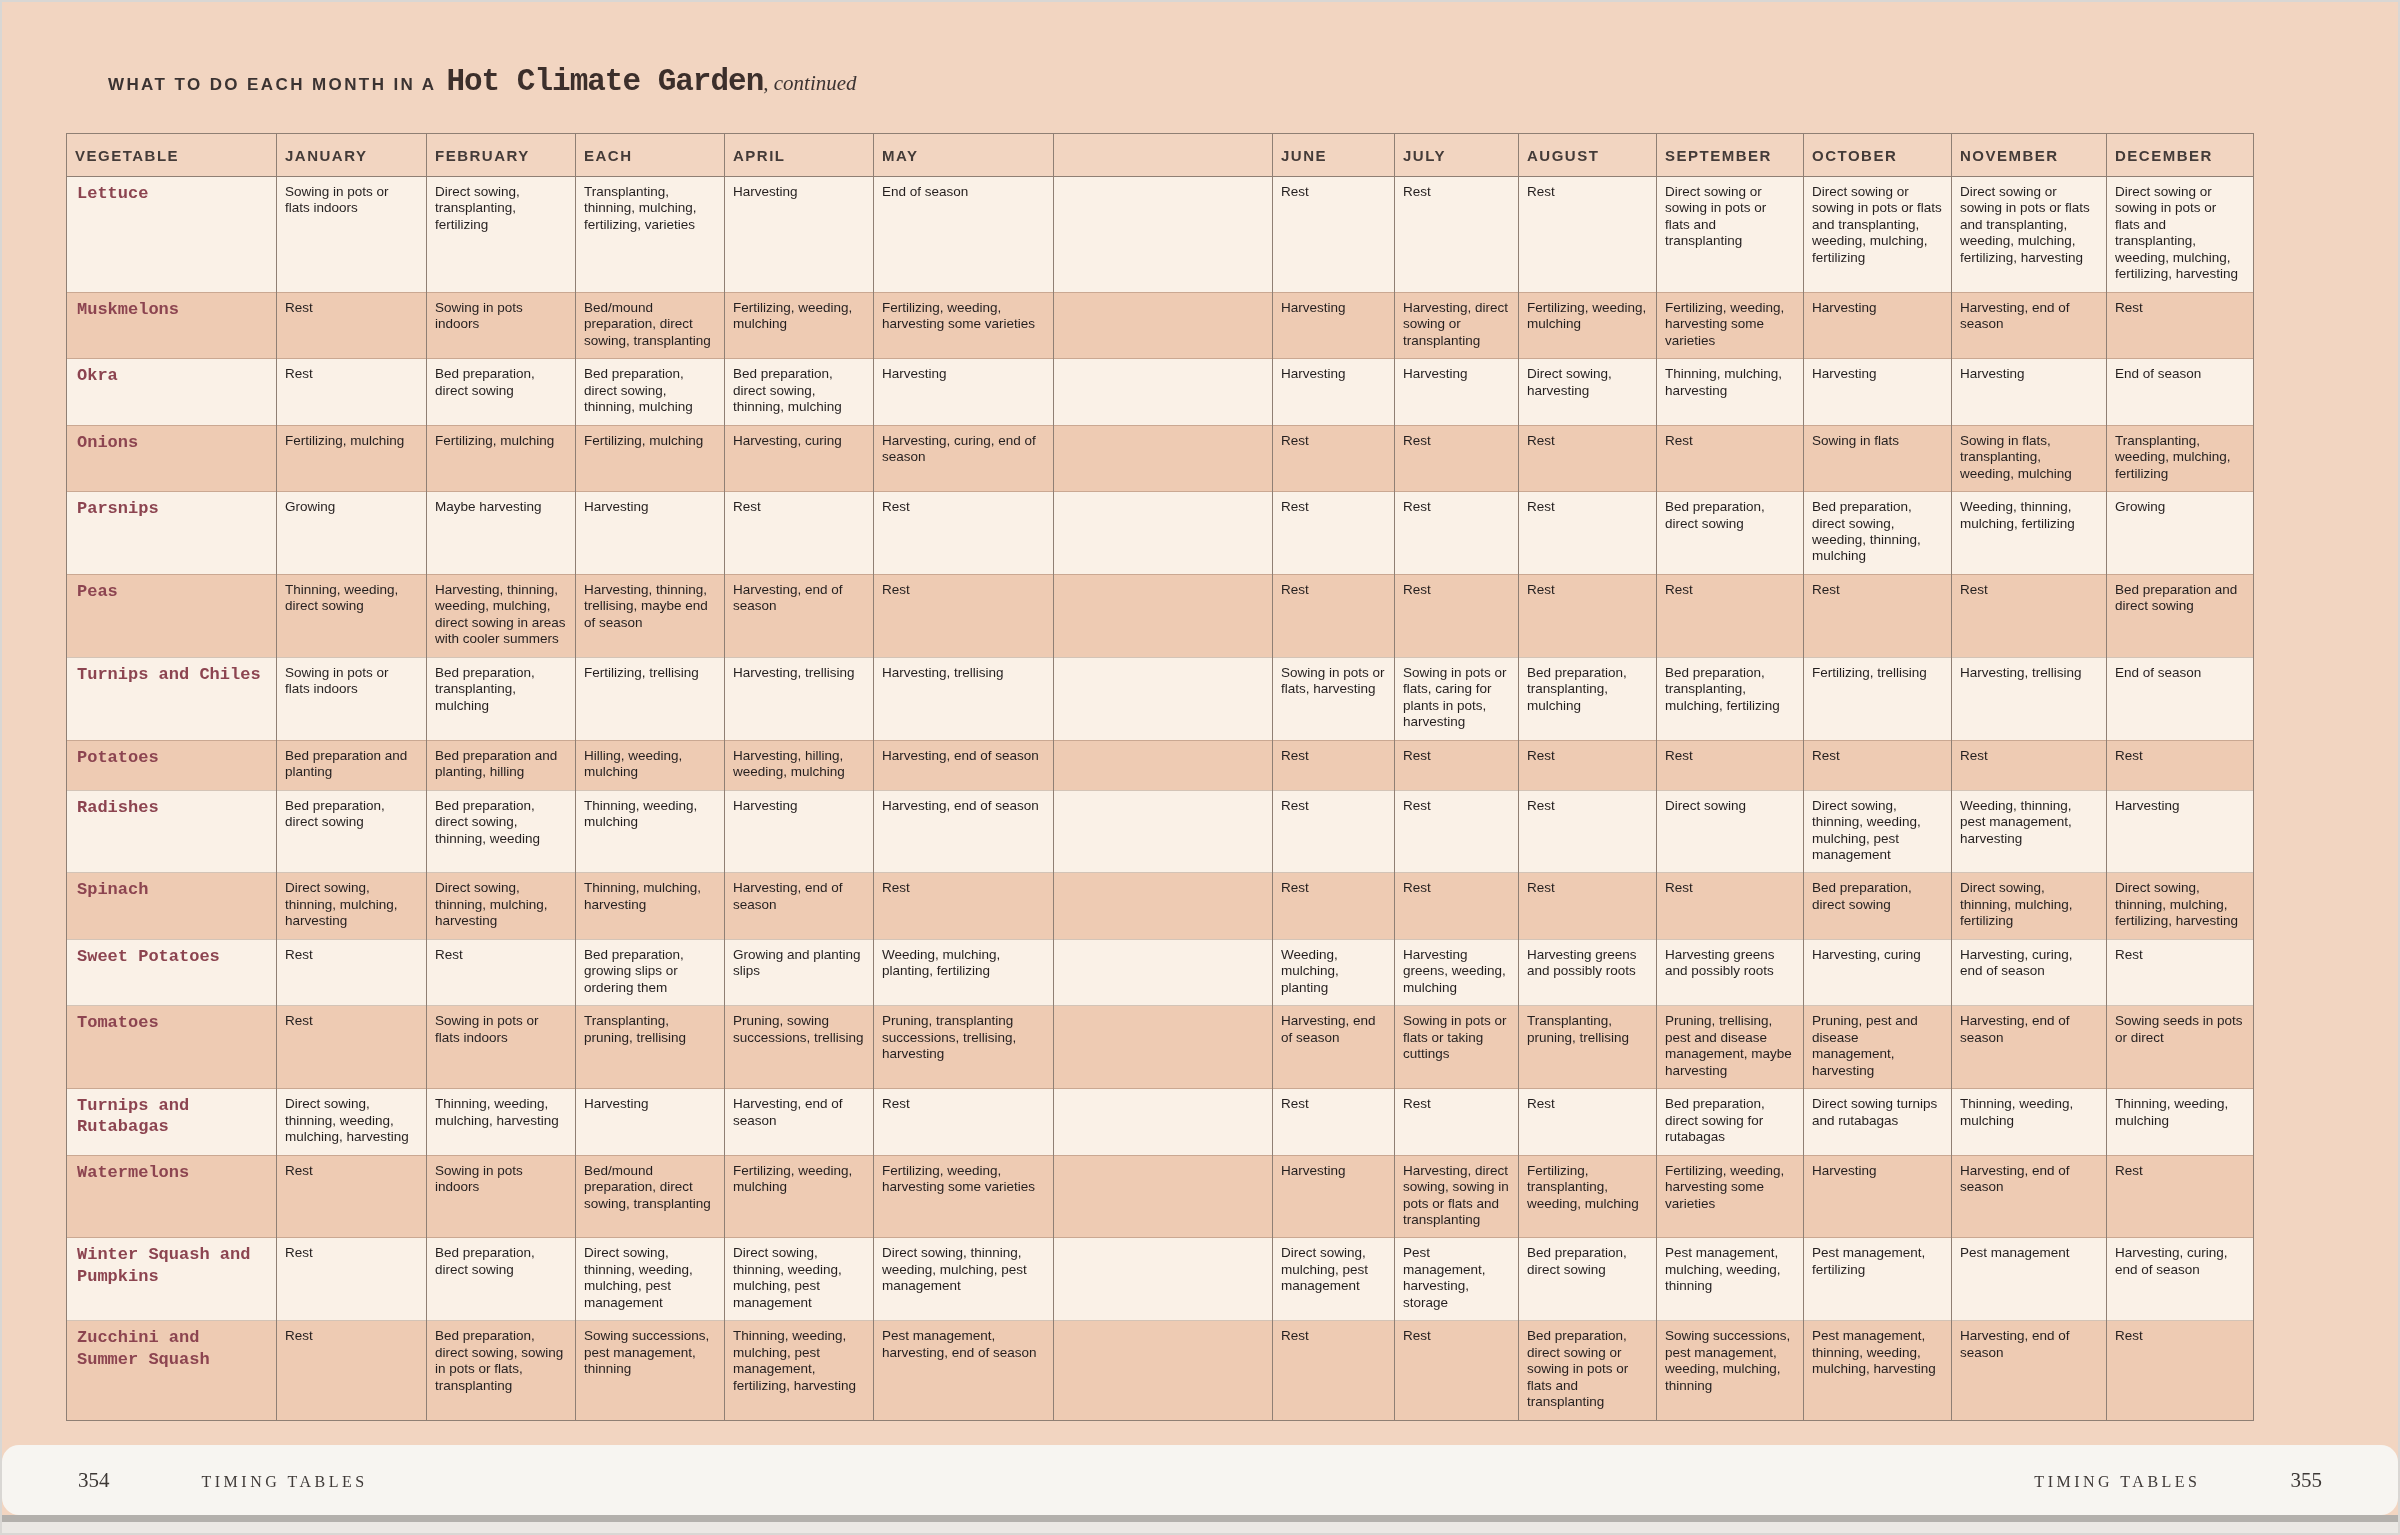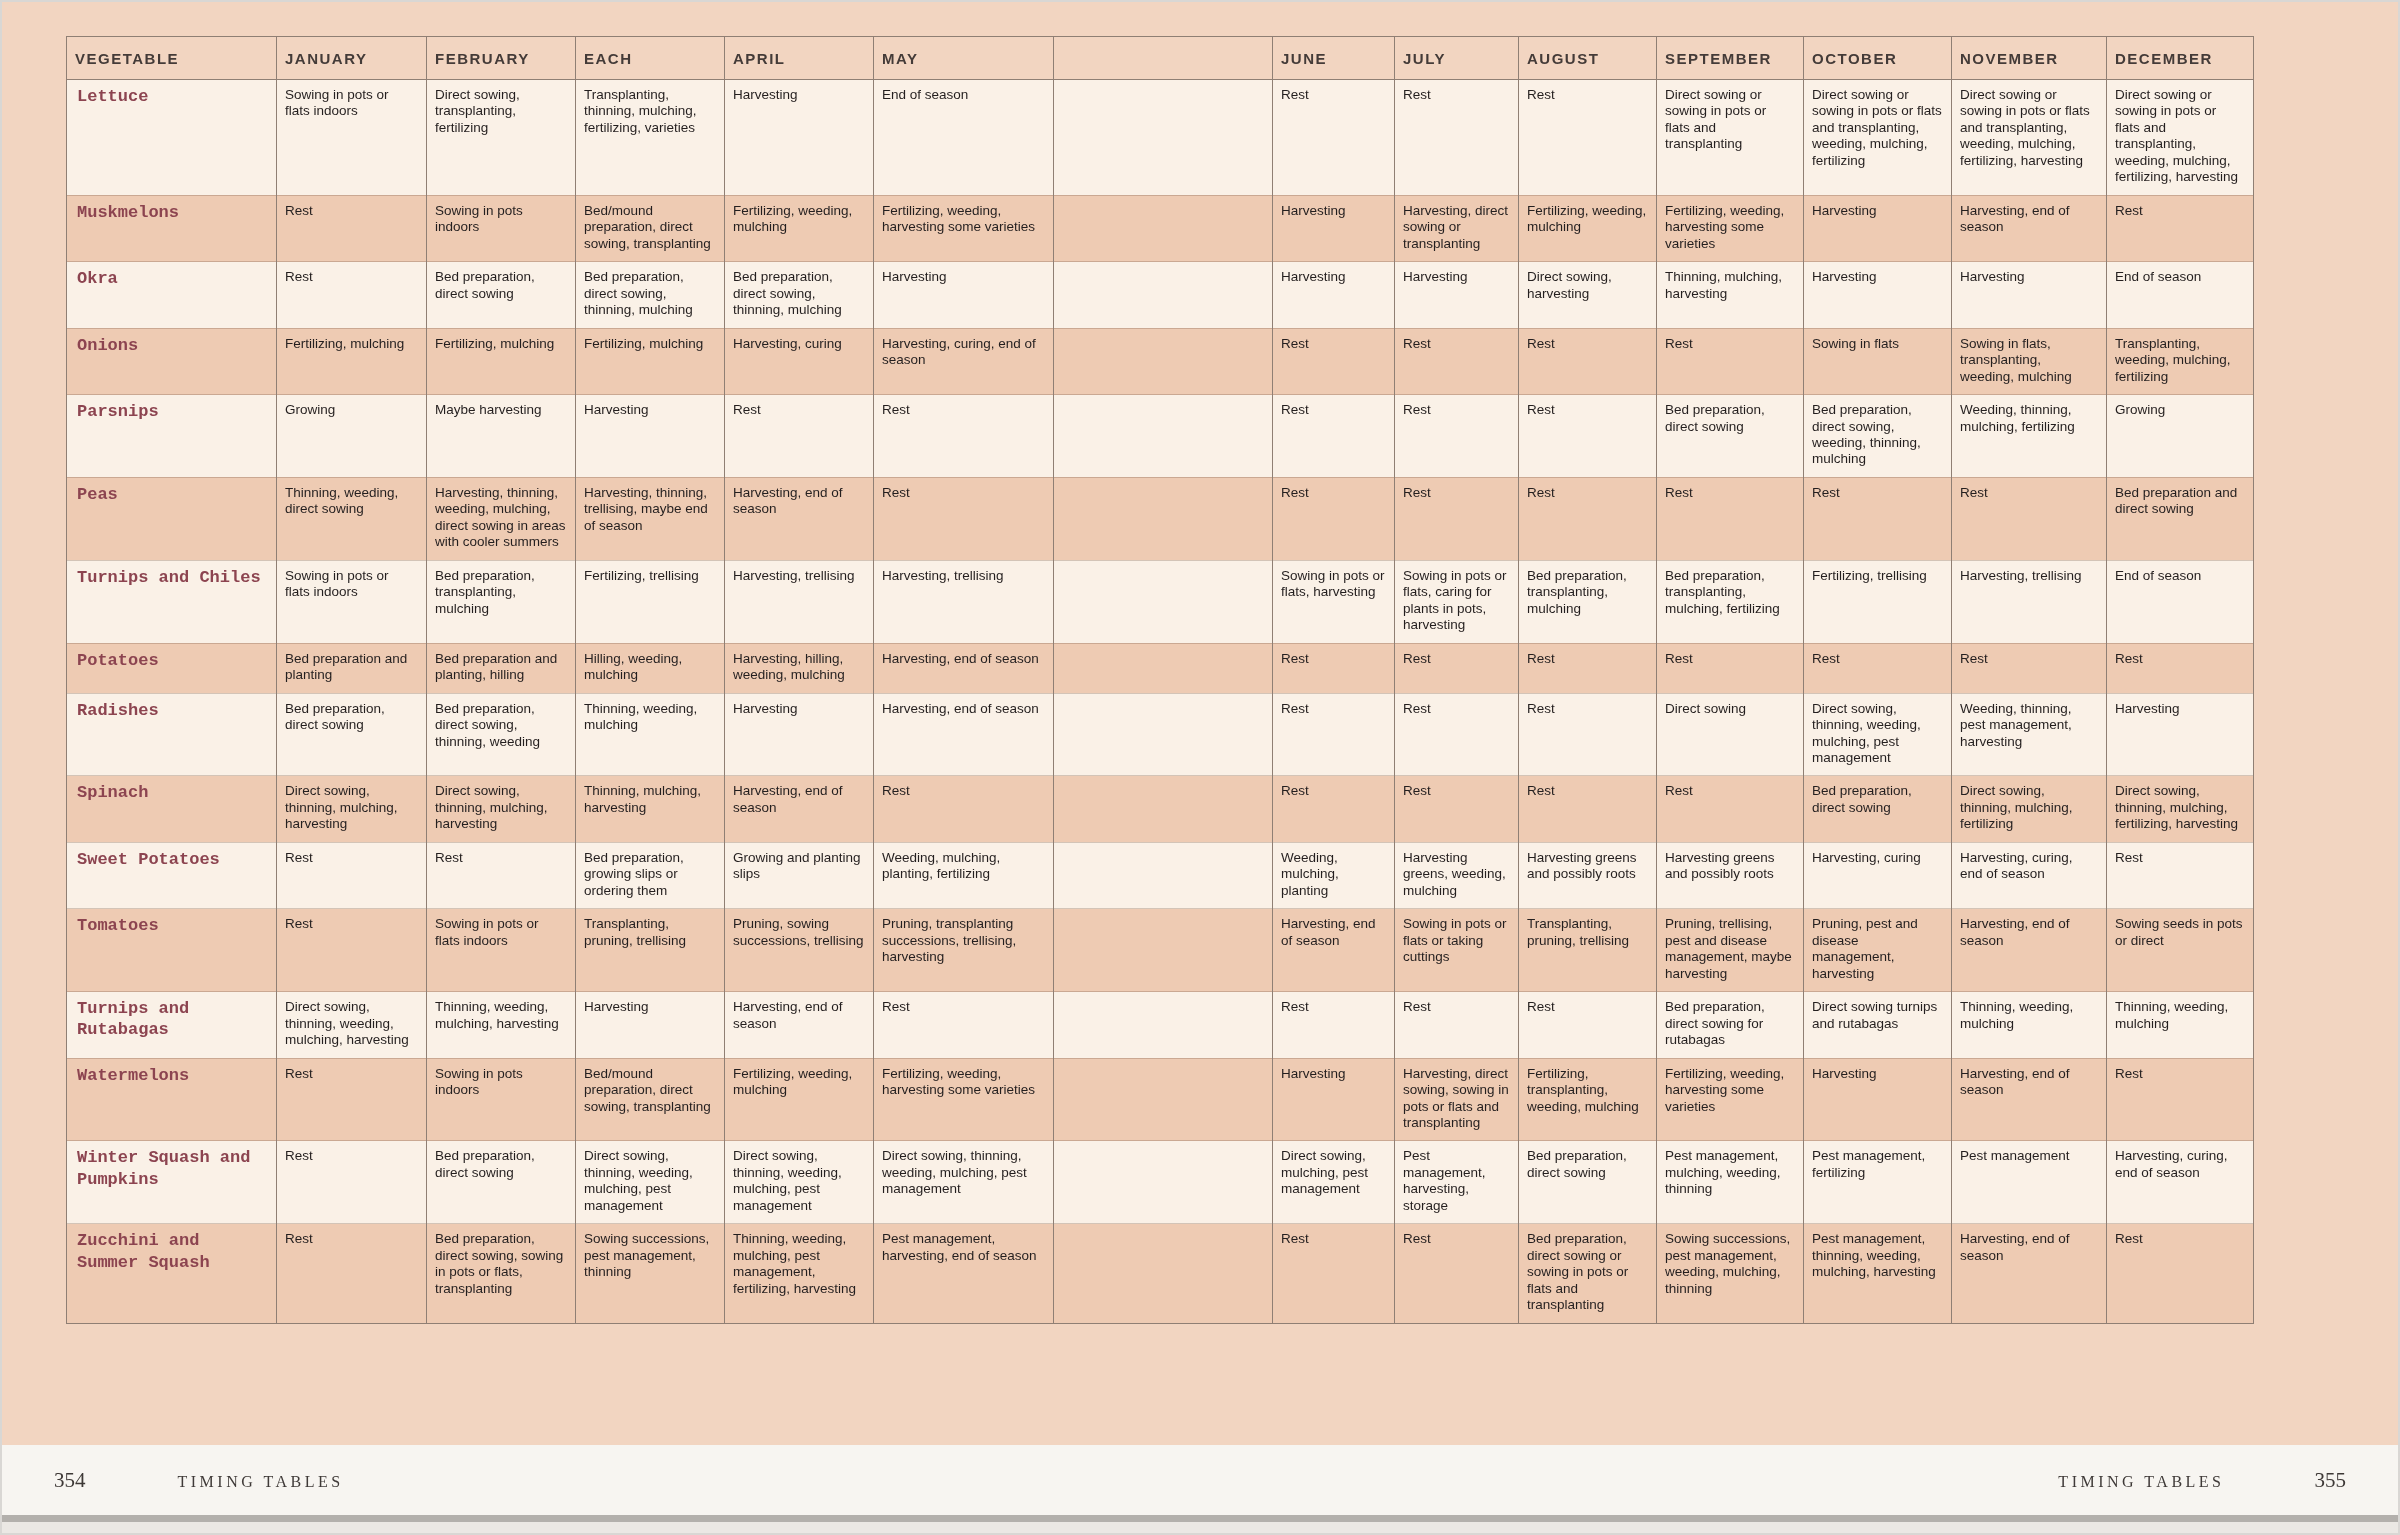--- a/index.html
+++ b/index.html
@@ -84,21 +84,21 @@
     padding: 6px 10px 9px 10px;
     line-height: 1.25;
   }
   td.gutter, th.gutter { border-left: 1px solid var(--grid-line, #8f7f74); border-right: 1px solid var(--grid-line, #8f7f74); }
 
   
   .footer-band {
     position: absolute; left: 0; right: 0; top: 1443px; height: 70px;
     background: #f7f5f1;
     display: flex; align-items: center; justify-content: space-between;
-    padding: 0 52px; box-sizing: border-box;
+    padding: 0 76px; box-sizing: border-box; border-radius: 17px;
   }
   .footer-group { display: flex; align-items: baseline; }
   .page-number {
     font-family: "Liberation Serif", serif;
     font-size: 21px; color: #3d3836;
   }
   .footer-label {
     font-family: "Liberation Serif", serif;
     font-size: 16px; letter-spacing: 3.5px; color: #3f3a38;
   }
@@ -106,20 +106,25 @@
   .footer-group.right .footer-label { margin-right: 90px; }
   .bottom-bar  { position: absolute; left: 0; right: 0; top: 1513px; height: 7px; background: #b3b0ac; }
   .bottom-edge { position: absolute; left: 0; right: 0; top: 1520px; bottom: 0; background: #ebe8e4; }
 </style>
 </head>
 <body>
 
 <div class="frame">
   <div class="content">
 
+    <div class="title-row">
+      <span class="title-prefix">WHAT TO DO EACH MONTH IN A</span>
+      <span class="title-main">Hot Climate Garden</span>
+      <span class="title-suffix">, continued</span>
+    </div>
 
     <table>
       <colgroup>
         <col class="c-veg">
           <col class="c-jan">
           <col class="c-feb">
           <col class="c-mar">
         <col class="c-apr">
           <col class="c-may">
           <col class="c-gutter">

